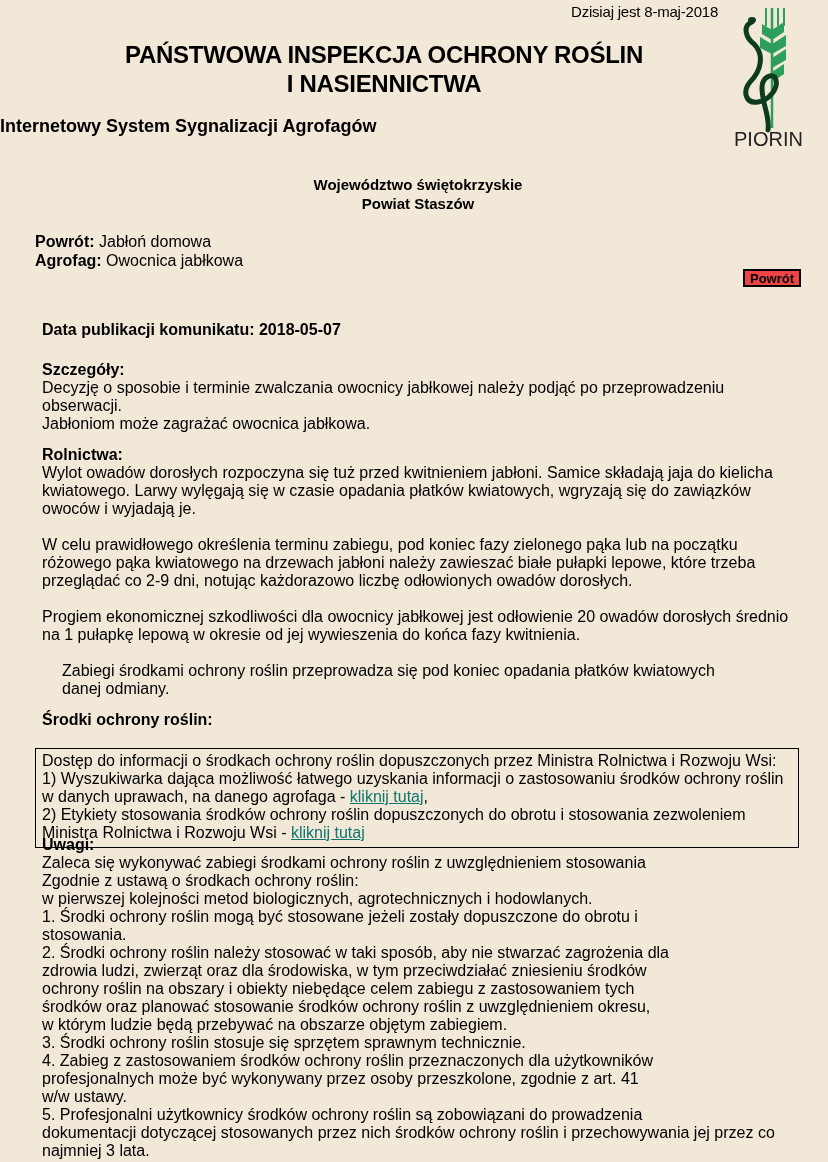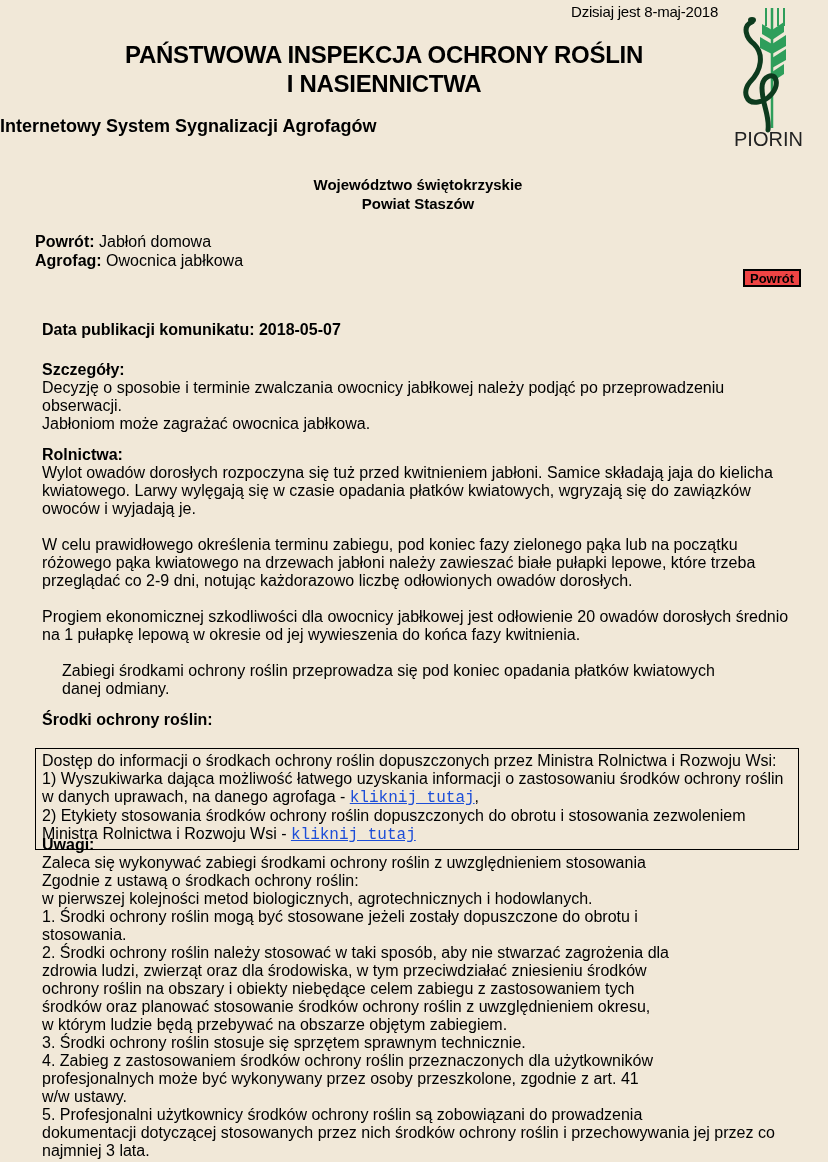--- a/index.html
+++ b/index.html
@@ -108,24 +108,23 @@
       top: 728px;
       left: 35px;
       width: 750px;
       border: 1px solid #000;
       padding: 3px 6px 5px 6px;
       font-size: 16px;
       line-height: 18px;
       margin-top: 20px;
     }
     .link-box a {
-      color: #1d4ed8;
+      color: #0f766e;
       text-decoration: underline;
       cursor: pointer;
-      font-family: Liberation Mono, monospace;
     }
     .notes {
       position: absolute;
       top: 836px;
       left: 42px;
       width: 760px;
       font-size: 16px;
       line-height: 18px;
     }
     .notes .note-line { margin: 0; white-space: nowrap; }

